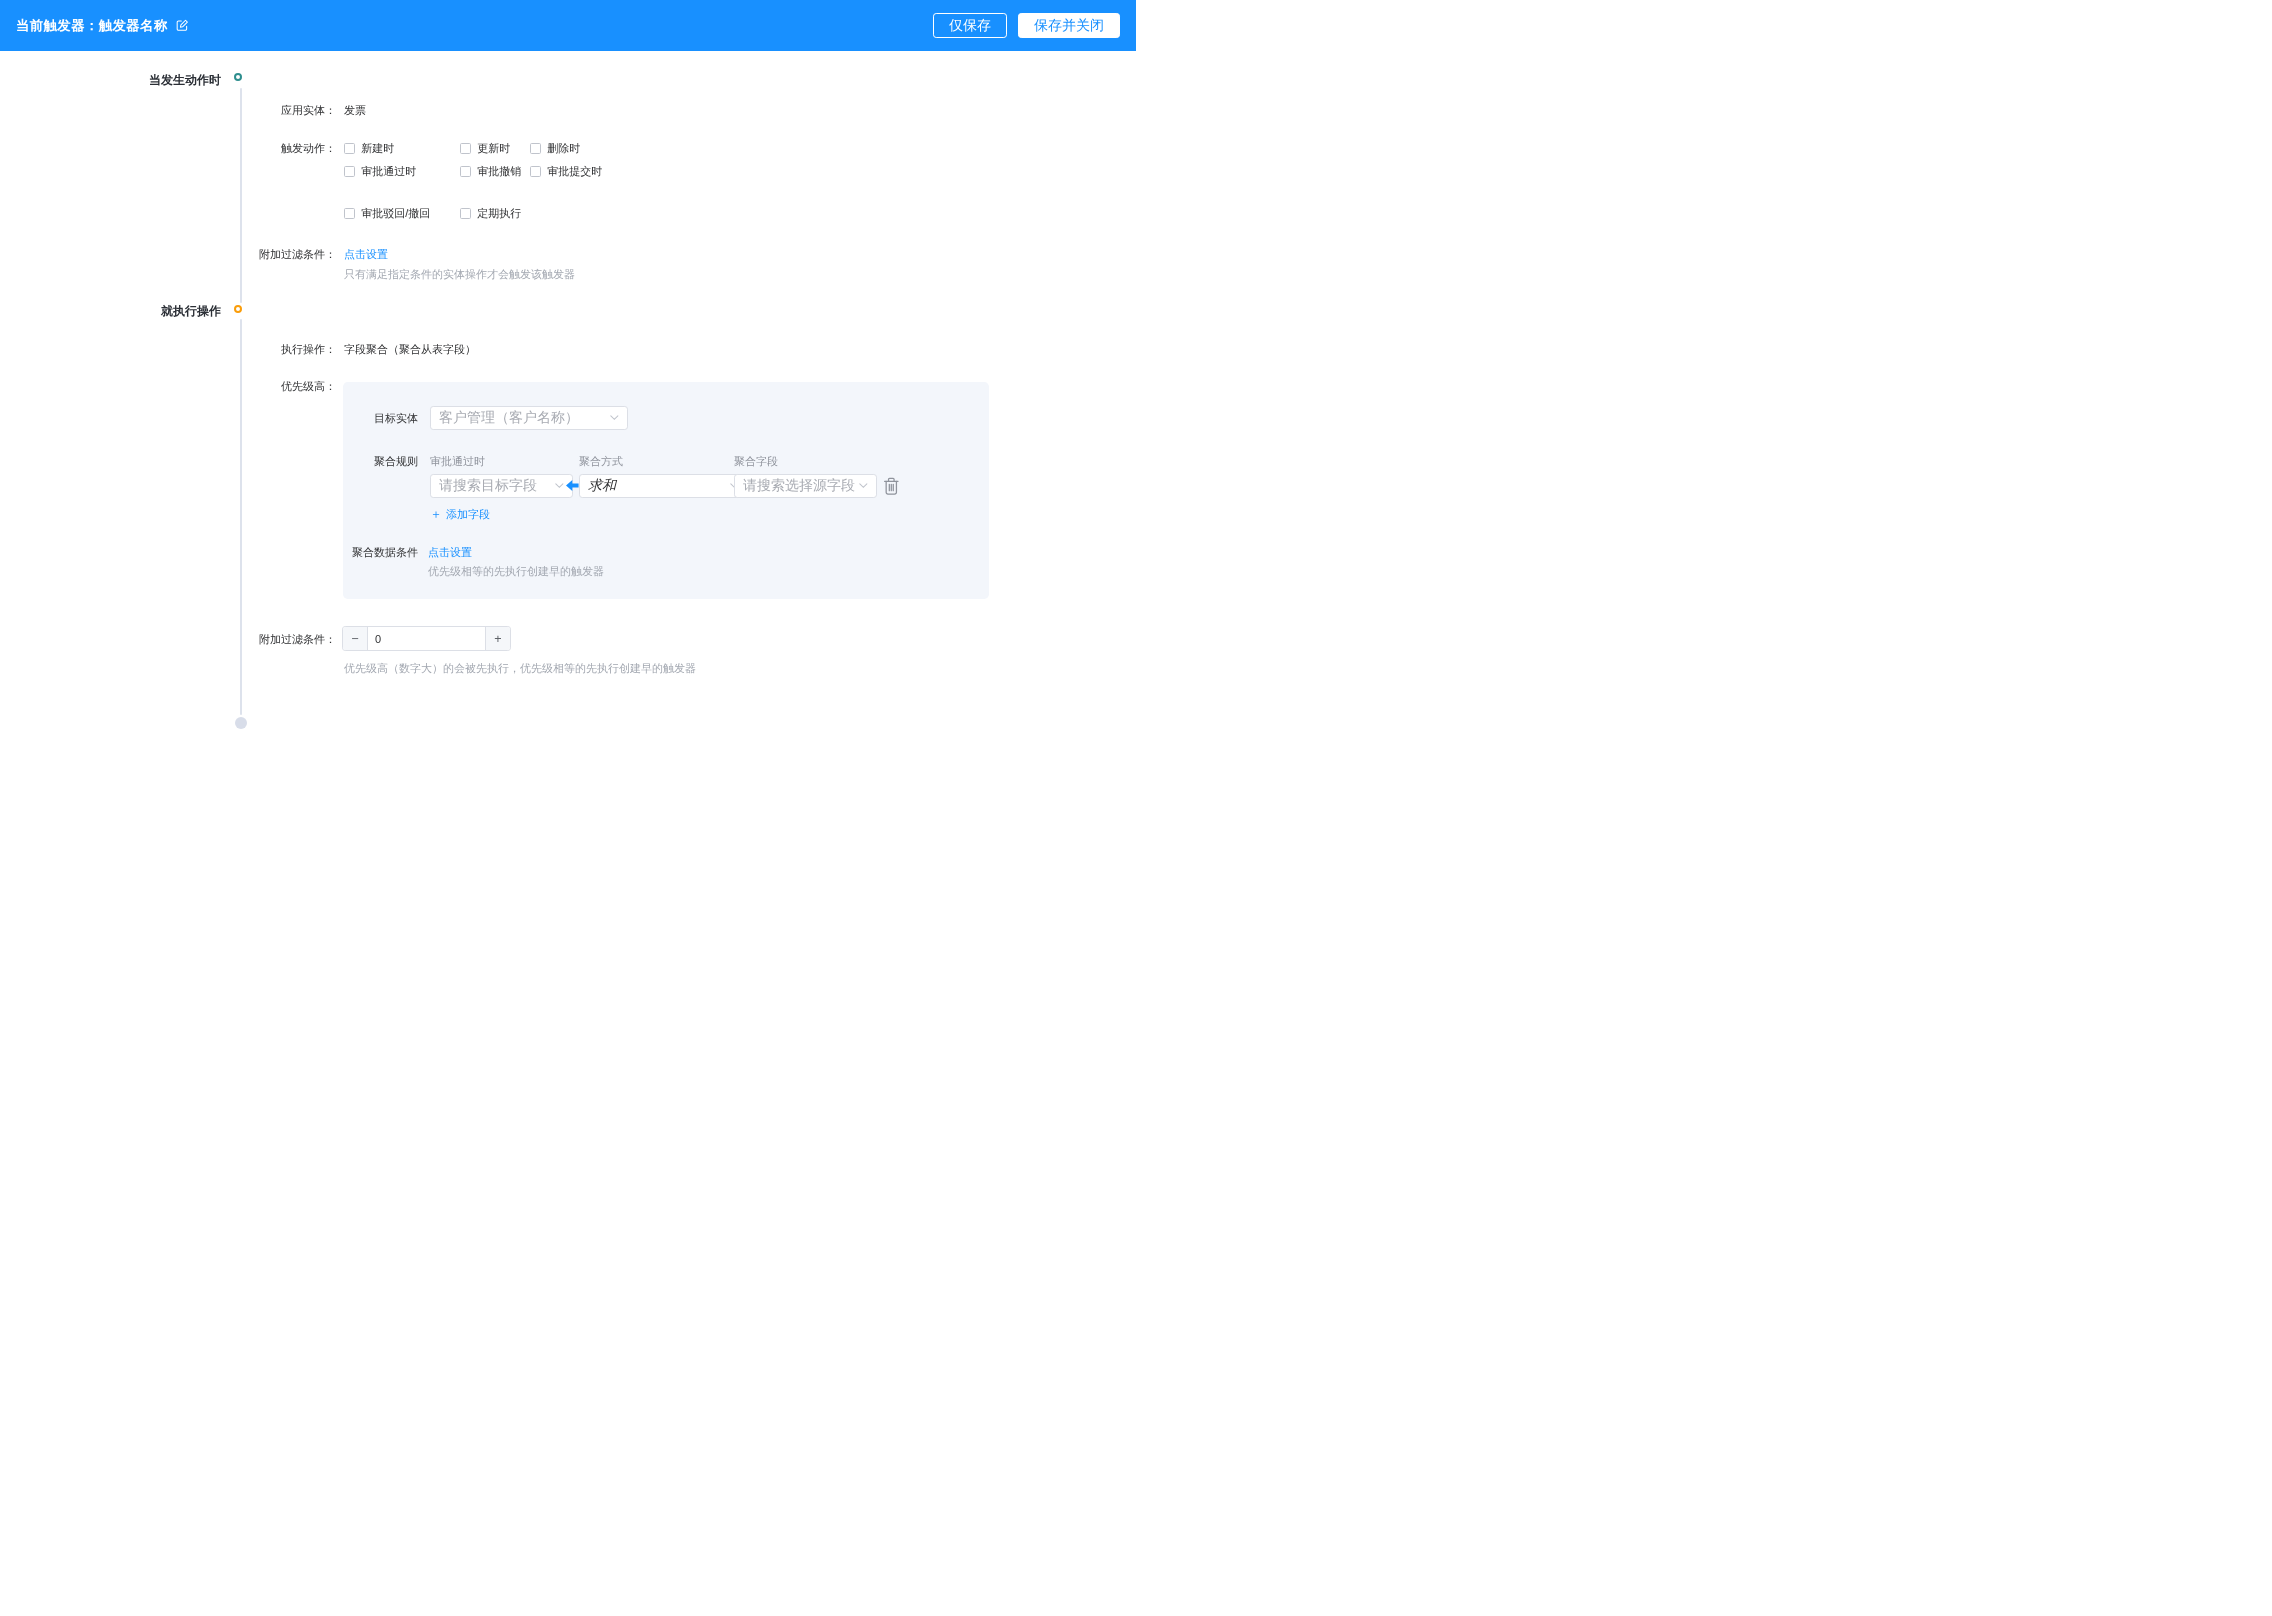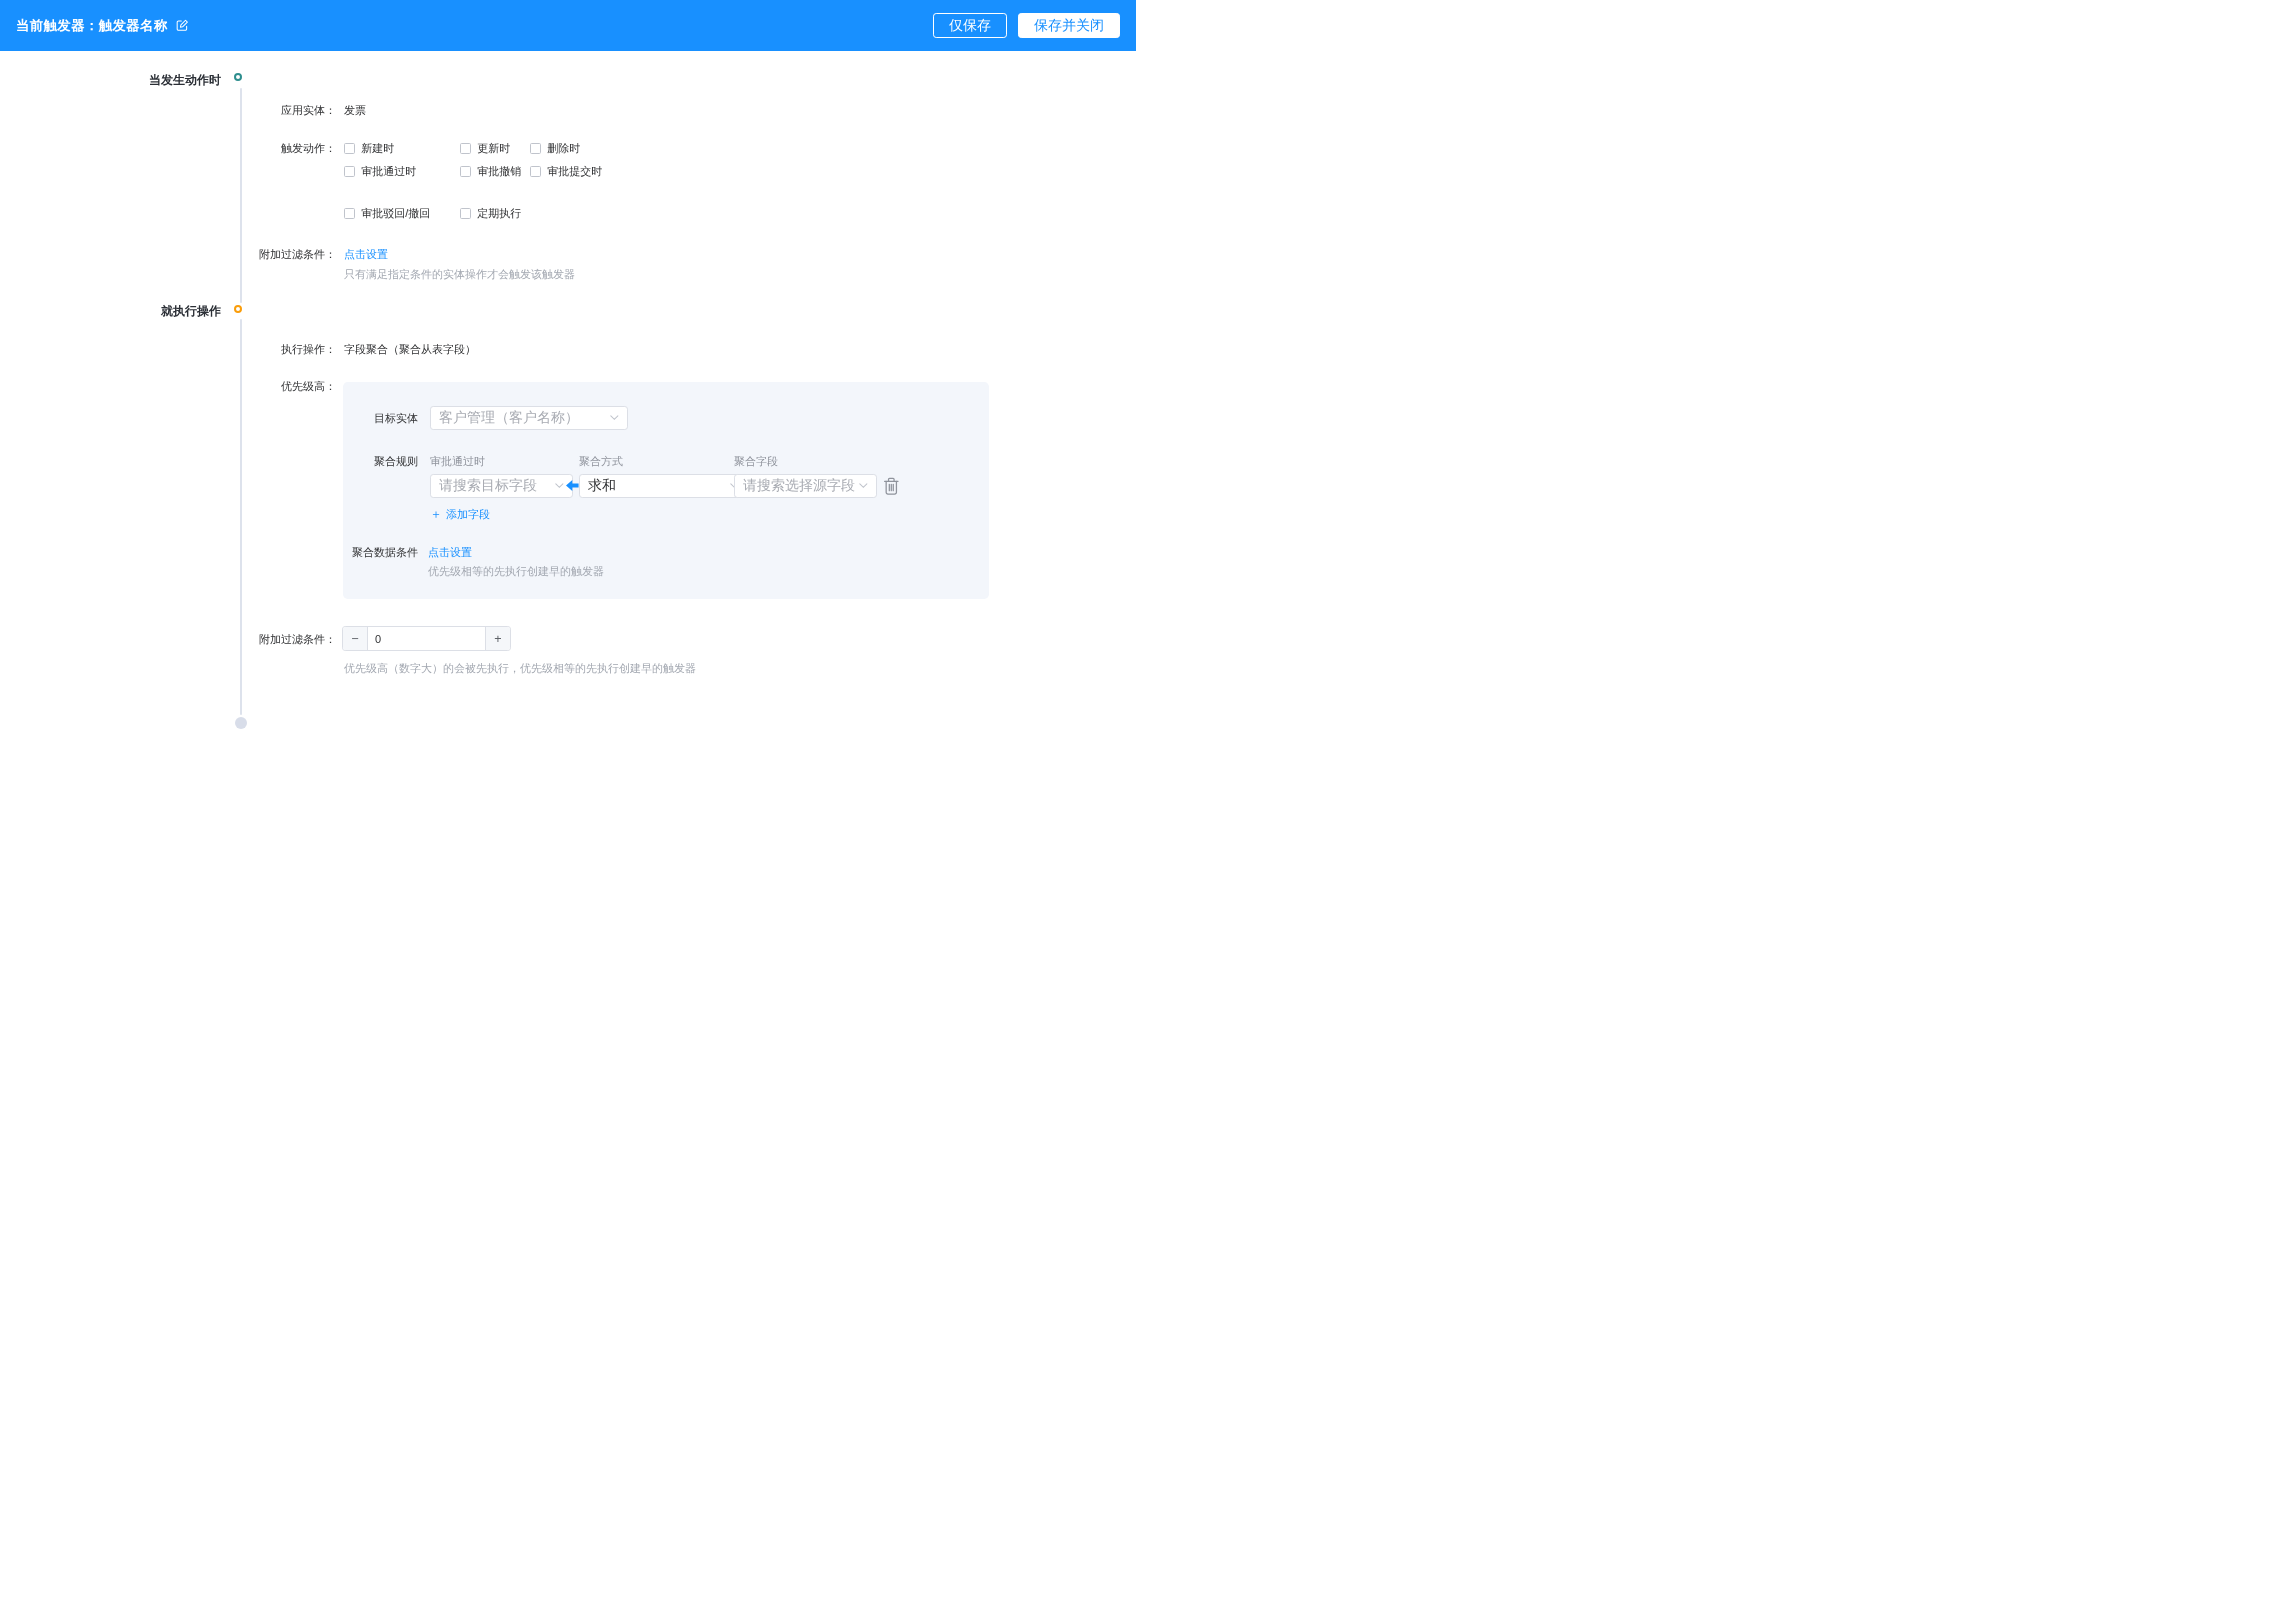--- a/index.html
+++ b/index.html
@@ -191,21 +191,21 @@
           </svg>
       </span>
     </div>
 
     <span class="arrow-left">
       <svg width="12.6" height="11" viewBox="0 0 16 14">
           <path d="M8 0 L0 7 L8 14 L8 9.4 L16 9.4 L16 4.6 L8 4.6 Z" fill="#1890ff"></path>
         </svg>
     </span>
 
-    <div class="sel" style="left:236px; top:92px; width:169px;">
+    <div class="sel" style="left:236px; top:92px; width:169px;font-style:italic;">
       <span class="val">求和</span>
       <span class="chev">
         <svg width="8.7" height="5.5" viewBox="0 0 11 7" fill="none" stroke="#c0c4cc" stroke-width="1.3" stroke-linecap="round">
             <path d="M1 1 L5.5 5.5 L10 1"></path>
           </svg>
       </span>
     </div>
 
     <div class="sel" style="left:391px; top:92px; width:143px;">
       <span class="ph">请搜索选择源字段</span>

